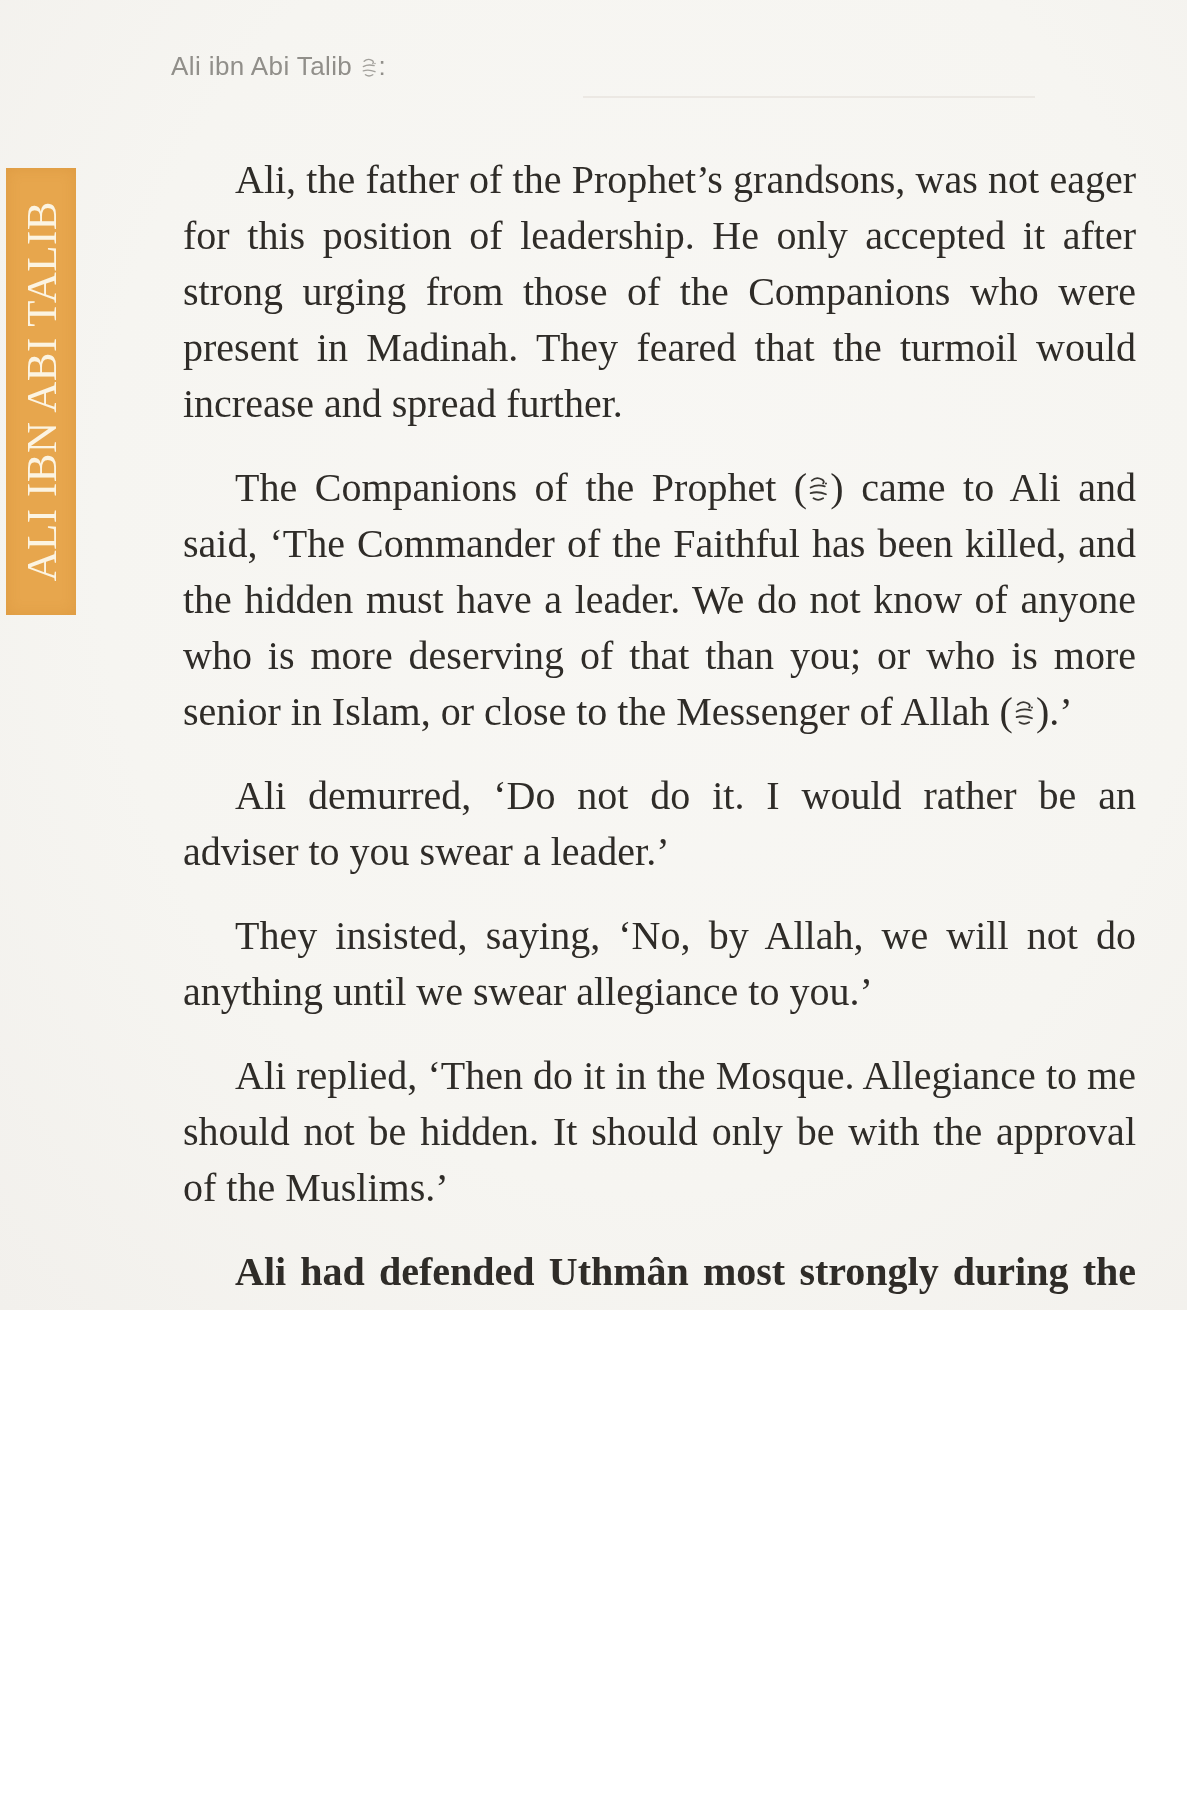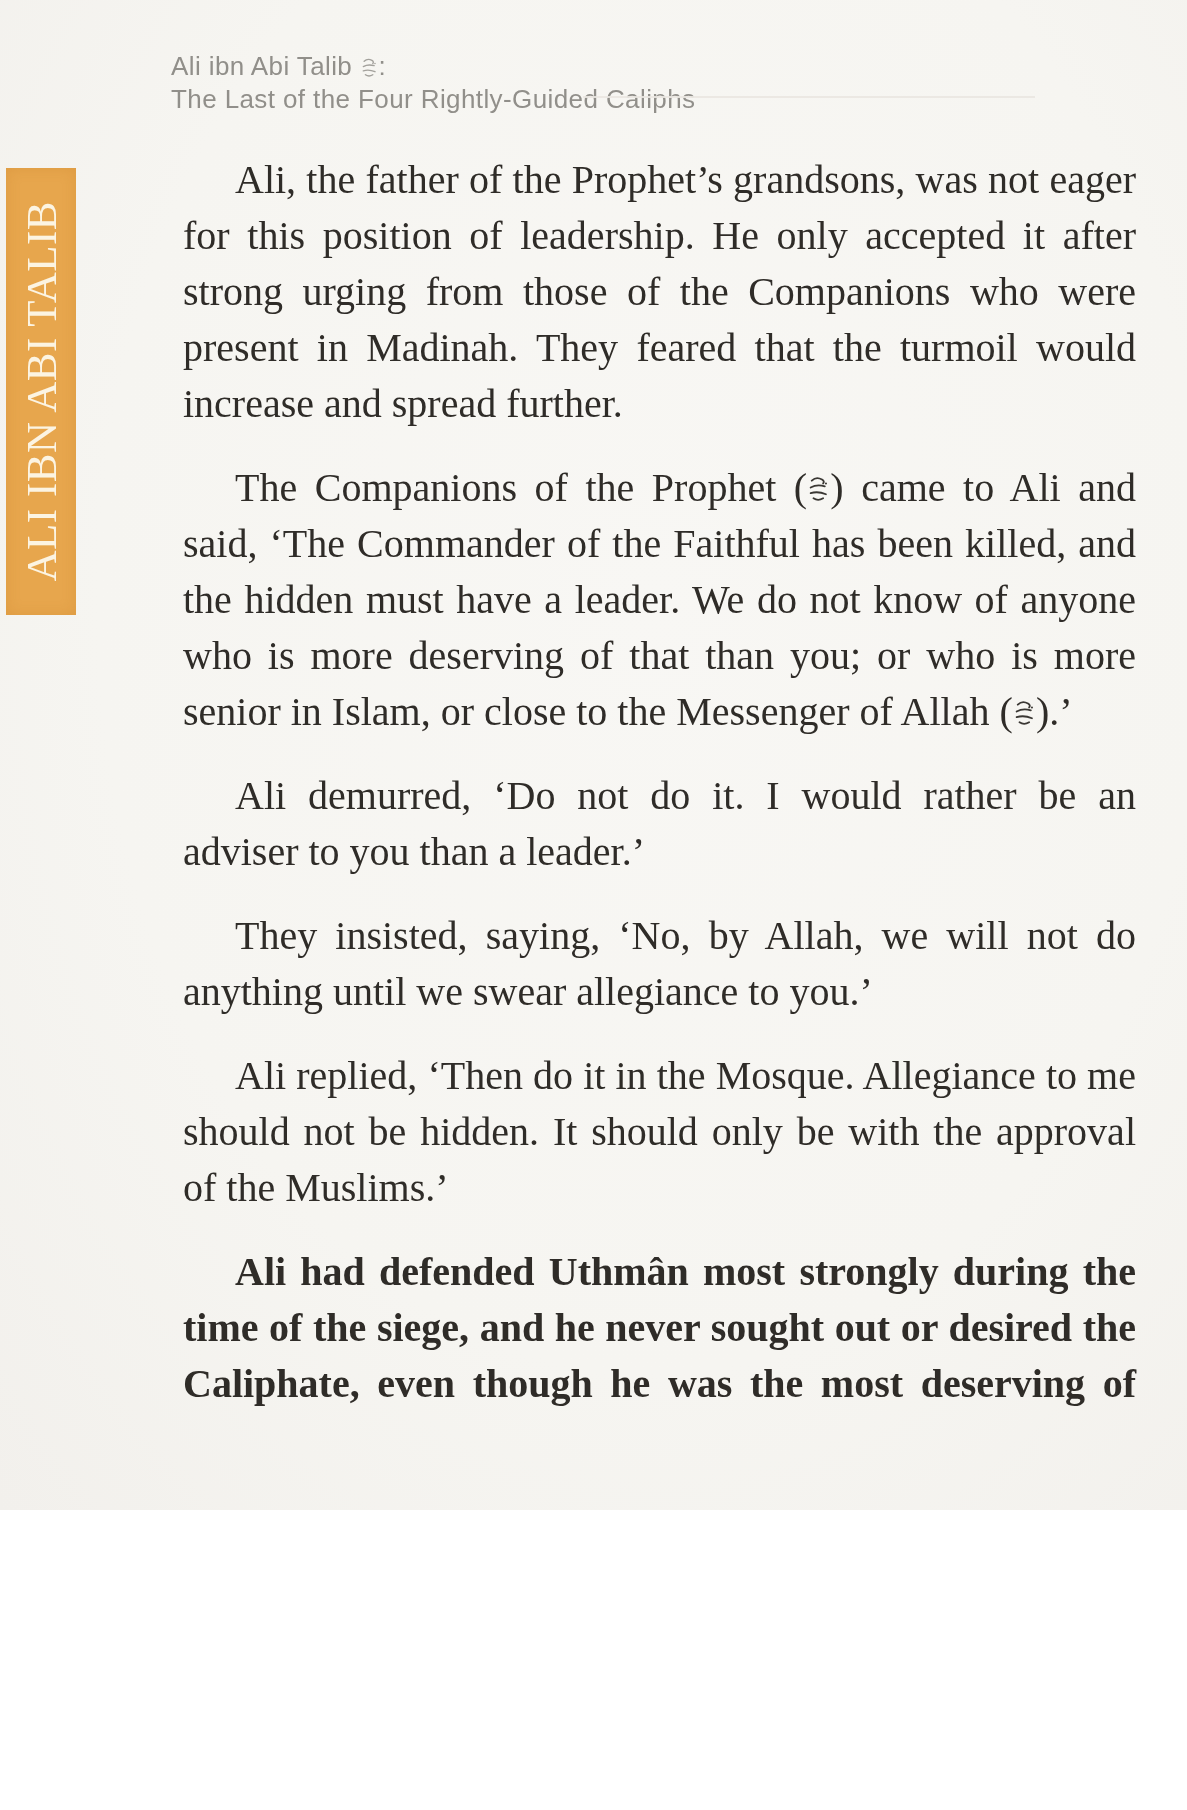--- a/index.html
+++ b/index.html
@@ -2,21 +2,21 @@
 <html><head>
 <meta charset="utf-8">
 <style>
   html, body { margin: 0; padding: 0; }
   body {
     width: 1187px; height: 1810px;
     font-family: "Liberation Serif", "DejaVu Serif", serif;
   }
   .page {
     position: relative;
-    width: 1187px; height: 1510px;
+    width: 1187px; height: 1310px;
     overflow: hidden;
     background: radial-gradient(ellipse at 55% 40%, #f8f7f4 0%, #f6f5f1 60%, #f2f0ec 100%);
   }
 
   
   .running-header {
     position: absolute; left: 171px; top: 50px;
     font-family: "Liberation Sans", sans-serif;
     font-size: 26px; line-height: 33px;
     color: #918f8a; letter-spacing: 0.4px;
@@ -102,21 +102,20 @@
     <g fill="none" stroke="currentColor" stroke-width="1.6" stroke-linecap="round">
       <path d="M4 5 q4 -4 9 -1 q2.5 1.5 1 3.5"></path>
       <path d="M3 11 q5.5 -3 12.5 -1"></path>
       <path d="M3 16 q6.5 -2 13.5 1"></path>
       <path d="M5.5 20.5 q4 2.8 8.5 0"></path>
     </g>
     <circle cx="16.5" cy="7.5" r="0.9" fill="currentColor"></circle>
   </svg>
 </span><span>:</span>
     </div>
-    <div class="hline">The Last of the Four Rightly-Guided Caliphs</div>
   </header>
 
   <div class="header-rule"></div>
 
   <aside class="chapter-band">
     <span class="vtext">ALI IBN ABI TALIB</span>
   </aside>
 
   <main class="page-body">
       <p><span>Ali, the father of the Prophet’s grandsons, was not eager for this position of leadership. He only accepted it after strong urging from those of the Companions who were present in Madinah. They feared that the turmoil would increase and spread further.</span></p>
@@ -134,21 +133,21 @@
   <svg viewBox="0 0 20 24" xmlns="http://www.w3.org/2000/svg" aria-hidden="true">
     <g fill="none" stroke="currentColor" stroke-width="1.6" stroke-linecap="round">
       <path d="M4 5 q4 -4 9 -1 q2.5 1.5 1 3.5"></path>
       <path d="M3 11 q5.5 -3 12.5 -1"></path>
       <path d="M3 16 q6.5 -2 13.5 1"></path>
       <path d="M5.5 20.5 q4 2.8 8.5 0"></path>
     </g>
     <circle cx="16.5" cy="7.5" r="0.9" fill="currentColor"></circle>
   </svg>
 </span><span>).’</span></p>
-      <p><span>Ali demurred, ‘Do not do it. I would rather be an adviser to you than a leader.’</span></p>
+      <p><span>Ali demurred, ‘Do not do it. I would rather be an adviser to you swear a leader.’</span></p>
       <p><span>They insisted, saying, ‘No, by Allah, we will not do anything until we swear allegiance to you.’</span></p>
       <p><span>Ali replied, ‘Then do it in the Mosque. Allegiance to me should not be hidden. It should only be with the approval of the Muslims.’</span></p>
       <p class="stretch-last"><span>Ali had defended Uthmân most strongly during the time of the siege, and he never sought out or desired the Caliphate, even though he was the most deserving of</span></p>
     </main>
 
   <div class="page-number">14</div>
 
   <div class="corner-block"></div>
 
   <svg class="scan-curve" viewBox="0 0 780 58" xmlns="http://www.w3.org/2000/svg">

